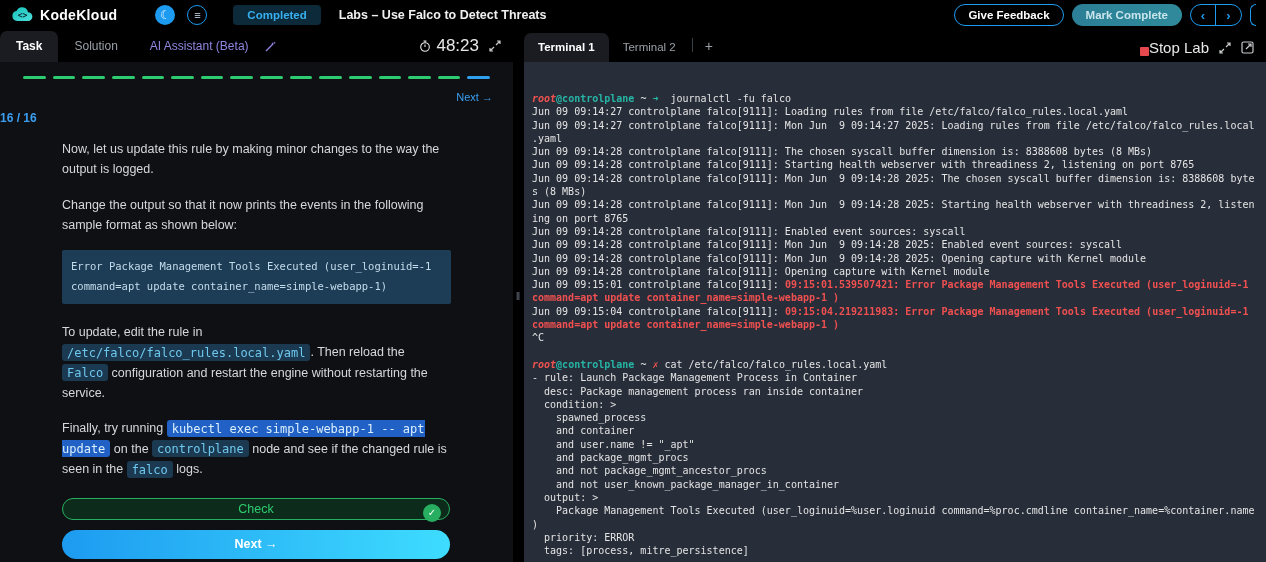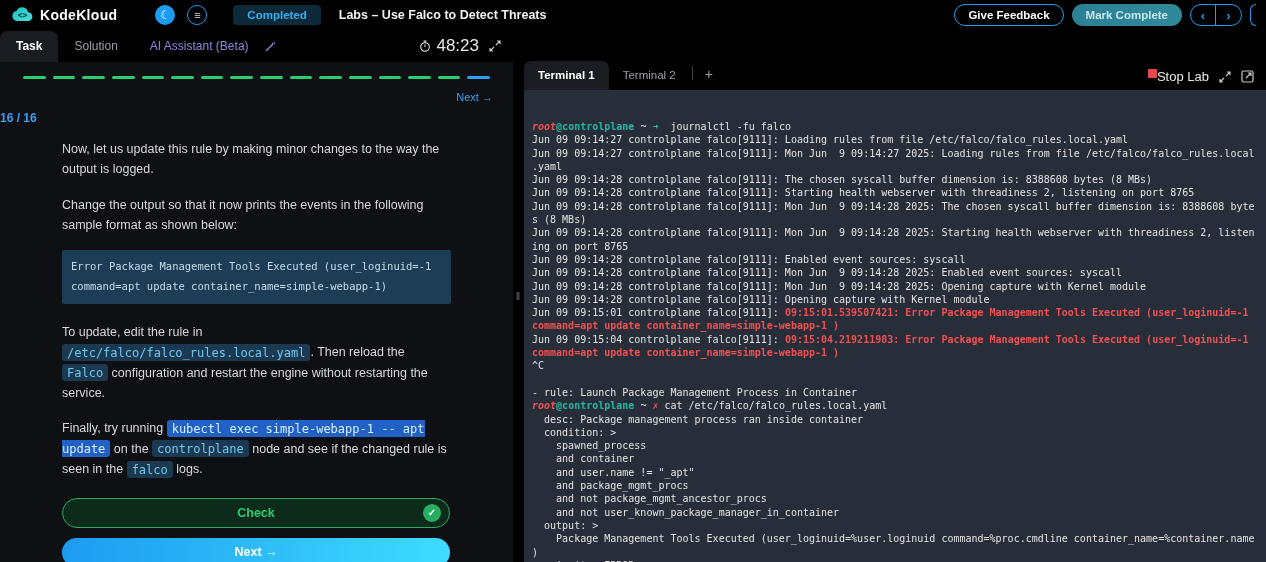--- a/index.html
+++ b/index.html
@@ -20,21 +20,21 @@
   .nav-pill { display:flex; border:1.5px solid #1d9bf0; border-radius:13px; overflow:hidden; height:22px; }
   .nav-pill .nav-arrow { width:25px; display:flex; align-items:center; justify-content:center; color:#1d9bf0; font-size:13px; font-weight:700; cursor:pointer; }
   .nav-pill .nav-arrow:first-child { border-right:1.5px solid #1d9bf0; }
   .edge-fragment { width:6px; height:22px; border:1.5px solid #1d9bf0; border-right:none; border-radius:11px 0 0 11px; }
 
   
   .main { display:flex; height:532px; }
   .left-panel { width:513px; display:flex; flex-direction:column; background:#c2410c; }
   .gutter { width:11px; background:#000; display:flex; align-items:center; justify-content:center; cursor:col-resize; }
   .gutter-handle { color:#6b7280; font-size:11px; letter-spacing:1px; }
-  .right-panel { flex:1; display:flex; flex-direction:column; background:#272d39;margin-top:28px; }
+  .right-panel { flex:1; display:flex; flex-direction:column; background:#272d39; }
 
   
   .tabbar { height:32px; background:#000; display:flex; align-items:flex-end; flex:0 0 auto; }
   .tab { padding:8px 16px 9px; font-size:12px; color:#9aa0a6; cursor:pointer; border-radius:7px 7px 0 0; }
   .tab.active { background:#1a1c21; color:#fff; font-weight:700; }
   .tab.ai { color:#8f86e0; display:flex; align-items:center; gap:16px; }
   .tabbar-right { margin-left:auto; display:flex; align-items:center; gap:10px; padding:0 12px 6px 0; }
   .timer { color:#e8e8e8; font-size:17px; display:flex; align-items:center; gap:5px; }
   .icon-svg { display:inline-flex; align-items:center; }
 
@@ -44,31 +44,31 @@
   .dash { flex:1; height:3px; border-radius:2px; }
   .dash.done { background:#2ecc71; }
   .dash.current { background:#2f9ff0; }
   .next-link { text-align:right; color:#3b9ef0; font-size:11px; padding:12px 20px 0; cursor:pointer; }
   .step-count { text-align:left; color:#3b9ef0; font-size:12px; font-weight:700; padding-top:8px; }
   .task-content { padding:14px 62px 0; }
   .task-content p { color:#d6d8da; font-size:12.5px; line-height:1.62; margin-bottom:15px; }
   .inline-code { font-family:"DejaVu Sans Mono", monospace; font-size:12px; background:#1b3a51; color:#6ec8ee; padding:1.5px 5px; border-radius:3px; }
   .inline-code.selected { background:#2160c4; color:#d9effc; }
   .code-block { font-family:"DejaVu Sans Mono", monospace; font-size:10.5px; line-height:1.9; background:#1d3c55; color:#c3dcec; padding:7px 9px; border-radius:2px; margin:4px 0 18px; word-break:break-all; }
-  .check-btn { position:relative; display:block; width:388px; margin:18px auto 0; margin-left:62px; height:30px; border-radius:16px; border:1px solid #27ae60; background:#0c2b1a; color:#2ecc71; font-size:12.5px; font-weight:700; cursor:pointer; }
+  .check-btn { position:relative; display:block; width:388px; margin:18px auto 0; margin-left:62px; height:22px; border-radius:16px; border:1px solid #27ae60; background:#0c2b1a; color:#2ecc71; font-size:12.5px; font-weight:400; cursor:pointer; }
   .check-btn .check-circle { position:absolute; right:8px; top:5px; }
   .next-btn { display:block; width:388px; margin:10px auto 0; margin-left:62px; height:29px; border-radius:15px; border:none; background:linear-gradient(90deg,#1d9bf0,#3edcff); color:#fff; font-size:12.5px; font-weight:700; cursor:pointer; }
   .status-row { display:flex; align-items:center; gap:9px; padding:28px 0 0 62px; }
   .green-circle { width:18px; height:18px; border-radius:50%; background:#27ae60; color:#fff; font-size:10px; display:flex; align-items:center; justify-content:center; flex:0 0 auto; }
 
   
   .term-tab { padding:8px 14px 9px; font-size:11.5px; }
   .term-plus { color:#9aa0a6; font-size:14px; padding:6px 10px 8px; cursor:pointer; }
   .term-sep { width:1px; height:14px; background:#3a3f46; margin:0 2px 10px; align-self:flex-end; }
-  .stoplab { display:flex; align-items:flex-start; gap:0; color:#e8e8e8; font-size:13px; cursor:pointer; }
+  .stoplab { display:flex; align-items:flex-end; gap:0; color:#e8e8e8; font-size:15px; cursor:pointer; }
   .stop-square { width:9px; height:9px; background:#e5484d; border-radius:1px; }
   .term-body { flex:1; background:#272d39; padding:30px 6px 0 8px; overflow:hidden; font-family:"DejaVu Sans Mono", monospace; font-size:10px; }
   .tline { line-height:13.3px; white-space:pre; color:#e4e4e4; }
   .c-user { color:#ef5350; font-weight:700;font-style:italic; }
   .c-host { color:#26b5a5; font-weight:700; }
   .c-arrow { color:#26b5a5; font-weight:700; }
   .c-cross { color:#ef5350; font-weight:700; }
   .c-red { color:#f05050; font-weight:700; }
 </style>
 </head>
@@ -224,22 +224,22 @@
         <div class="tline"><span>Jun 09 09:14:28 controlplane falco[9111]: Enabled event sources: syscall</span></div>
         <div class="tline"><span>Jun 09 09:14:28 controlplane falco[9111]: Mon Jun  9 09:14:28 2025: Enabled event sources: syscall</span></div>
         <div class="tline"><span>Jun 09 09:14:28 controlplane falco[9111]: Mon Jun  9 09:14:28 2025: Opening capture with Kernel module</span></div>
         <div class="tline"><span>Jun 09 09:14:28 controlplane falco[9111]: Opening capture with Kernel module</span></div>
         <div class="tline"><span>Jun 09 09:15:01 controlplane falco[9111]: </span><span class="c-red">09:15:01.539507421: Error Package Management Tools Executed (user_loginuid=-1</span></div>
         <div class="tline"><span class="c-red">command=apt update container_name=simple-webapp-1 )</span></div>
         <div class="tline"><span>Jun 09 09:15:04 controlplane falco[9111]: </span><span class="c-red">09:15:04.219211983: Error Package Management Tools Executed (user_loginuid=-1</span></div>
         <div class="tline"><span class="c-red">command=apt update container_name=simple-webapp-1 )</span></div>
         <div class="tline"><span>^C</span></div>
         <div class="tline">&nbsp;</div>
+        <div class="tline"><span class="c-user">root</span><span class="c-host">@controlplane</span><span> ~ </span><span class="c-cross">✗</span><span> cat /etc/falco/falco_rules.local.yaml</span></div>
         <div class="tline"><span>- rule: Launch Package Management Process in Container</span></div>
-        <div class="tline"><span class="c-user">root</span><span class="c-host">@controlplane</span><span> ~ </span><span class="c-cross">✗</span><span> cat /etc/falco/falco_rules.local.yaml</span></div>
         <div class="tline"><span>  desc: Package management process ran inside container</span></div>
         <div class="tline"><span>  condition: &gt;</span></div>
         <div class="tline"><span>    spawned_process</span></div>
         <div class="tline"><span>    and container</span></div>
         <div class="tline"><span>    and user.name != "_apt"</span></div>
         <div class="tline"><span>    and package_mgmt_procs</span></div>
         <div class="tline"><span>    and not package_mgmt_ancestor_procs</span></div>
         <div class="tline"><span>    and not user_known_package_manager_in_container</span></div>
         <div class="tline"><span>  output: &gt;</span></div>
         <div class="tline"><span>    Package Management Tools Executed (user_loginuid=%user.loginuid command=%proc.cmdline container_name=%container.name</span></div>

